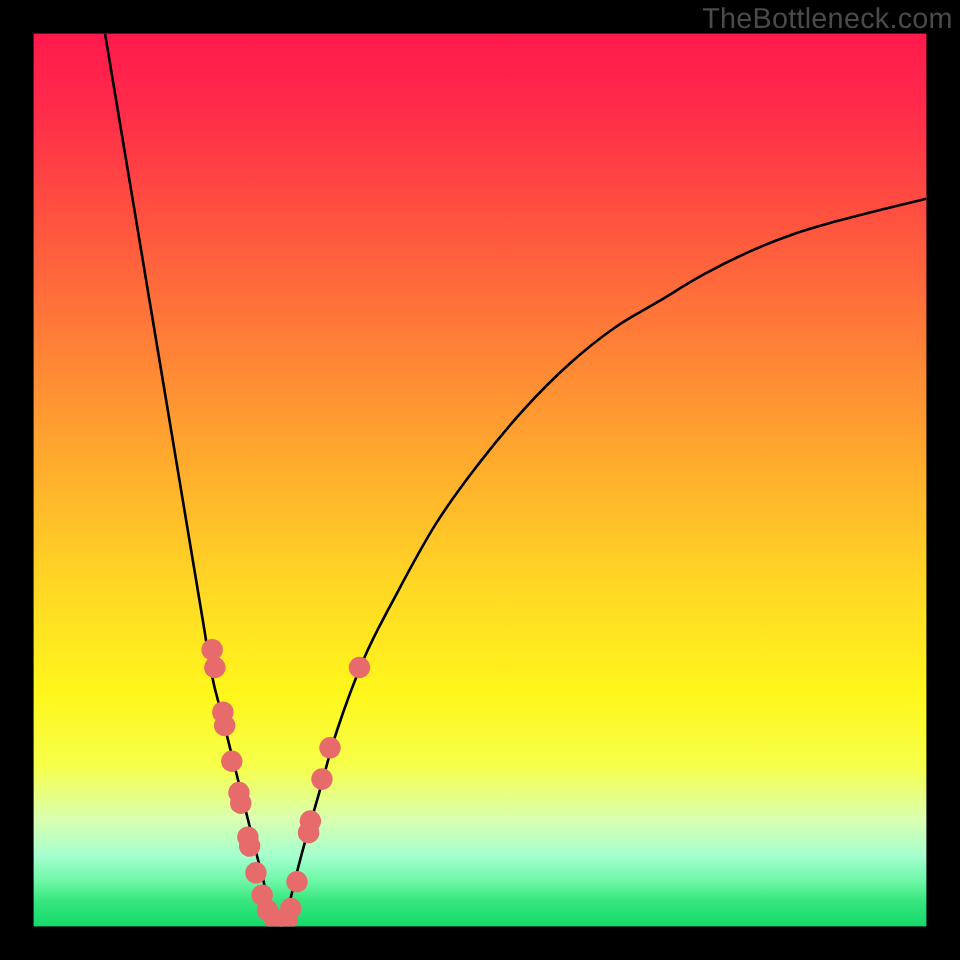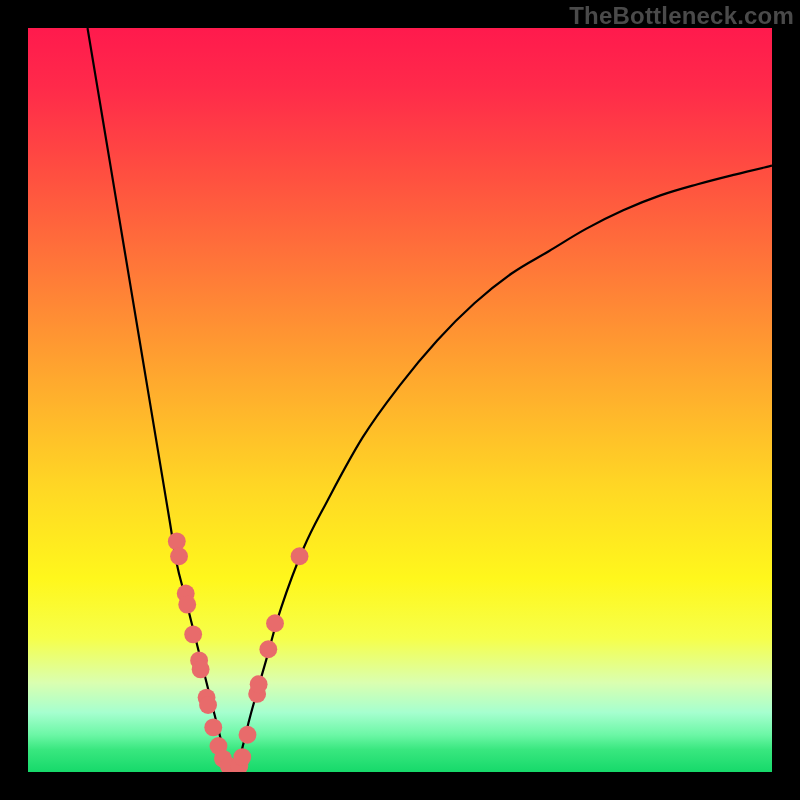--- a/index.html
+++ b/index.html
@@ -39,21 +39,21 @@
       #39e77f 97%,
       #16d96a 100%
     );
   }
   .watermark {
     position: absolute;
     top: 2px;
     right: 6px;
     font-family: Arial, Helvetica, sans-serif;
     font-size: 24px;
-    font-weight: 700;
+    font-weight: 400;
     color: #4a4a4a;
     letter-spacing: 0.2px;
     user-select: none;
   }
   svg.overlay {
     position: absolute;
     top: 0;
     left: 0;
     width: 744px;
     height: 744px;

